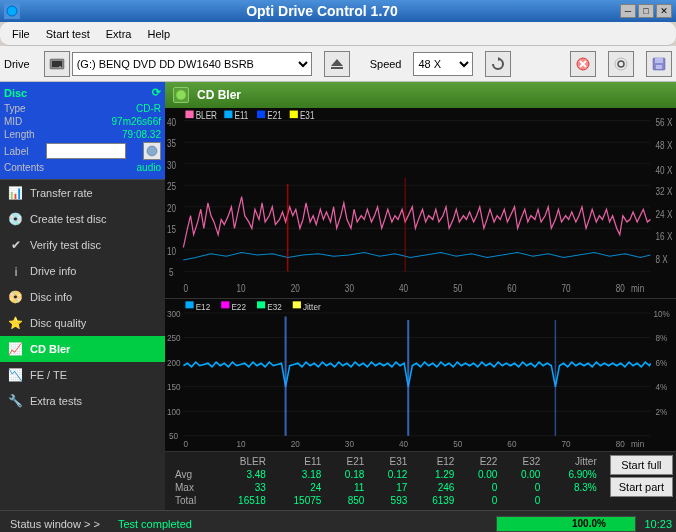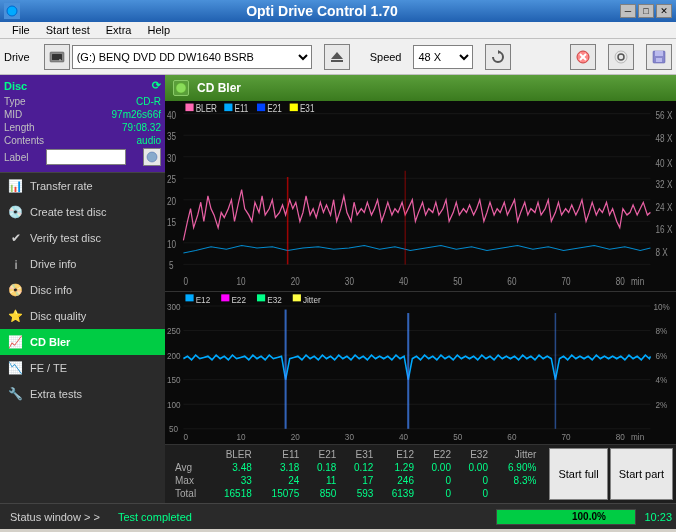--- a/index.html
+++ b/index.html
@@ -6,37 +6,37 @@
     body { font-family: 'Segoe UI', Tahoma, sans-serif; font-size: 11px; background: #d4d0c8; width: 676px; height: 532px; overflow: hidden; }
 
     
     .title-bar { background: linear-gradient(to bottom, #4a90d9, #2060b0); color: white; height: 22px; display: flex; align-items: center; justify-content: space-between; padding: 0 4px; }
     .title-bar-icon { width: 16px; height: 16px; background: #4a90d9; margin-right: 4px; display: flex; align-items: center; justify-content: center; }
     .title-bar-text { flex: 1; text-align: center; font-size: 14px; font-weight: bold; }
     .title-bar-controls { display: flex; gap: 2px; }
     .title-bar-btn { width: 16px; height: 14px; background: #c0c0c0; border: 1px solid #808080; font-size: 9px; display: flex; align-items: center; justify-content: center; cursor: pointer; color: #000; }
 
     
-    .menu-bar { background: #f0f0f0; height: 17px; display: flex; padding: 0 4px; border-bottom: 1px solid #c0c0c0; }
+    .menu-bar { background: #f0f0f0; height: 24px; display: flex; align-items: center; padding: 0 4px; border-bottom: 1px solid #c0c0c0; border-radius: 9px; }
     .menu-item { padding: 2px 8px; font-size: 11px; cursor: pointer; }
 
     
     .toolbar { background: #f0f0f0; height: 36px; display: flex; align-items: center; padding: 2px 4px; gap: 12px; border-bottom: 1px solid #c0c0c0; }
     .toolbar-label { font-size: 11px; margin-right: 2px; }
     .toolbar-drive-select { height: 24px; font-size: 11px; width: 240px; border: 1px solid #808080; background: white; }
     .toolbar-btn { width: 26px; height: 26px; background: #e8e8e8; border: 1px solid #808080; display: flex; align-items: center; justify-content: center; cursor: pointer; font-size: 14px; }
     .toolbar-speed-label { font-size: 11px; margin-left: 8px; }
     .toolbar-speed-select { height: 24px; font-size: 11px; width: 60px; border: 1px solid #808080; background: white; }
 
     
     .main { display: flex; height: calc(532px - 22px - 20px - 36px - 26px); }
 
     
     .sidebar { width: 165px; background: #2a2a2a; display: flex; flex-direction: column; }
-    .disc-section { background: #4c1d95; padding: 4px; border-bottom: 1px solid #444; }
+    .disc-section { background: #1d4ed8; padding: 4px; border-bottom: 1px solid #444; }
     .disc-header { display: flex; justify-content: space-between; align-items: center; color: #00ff88; font-weight: bold; font-size: 11px; margin-bottom: 4px; }
     .disc-row { display: flex; justify-content: space-between; font-size: 10px; margin-bottom: 2px; }
     .disc-label { color: #c0c0c0; }
     .disc-value { color: #00ff88; }
     .disc-label-input { display: flex; justify-content: space-between; align-items: center; }
     .label-input { width: 80px; height: 16px; background: white; border: 1px solid #808080; font-size: 10px; }
     .label-icon-btn { width: 18px; height: 18px; background: #e8e8e8; border: 1px solid #808080; cursor: pointer; display: flex; align-items: center; justify-content: center; }
 
     .sidebar-menu { display: flex; flex-direction: column; flex: 1; }
     .sidebar-item { display: flex; align-items: center; padding: 5px 8px; color: #d0d0d0; cursor: pointer; font-size: 11px; gap: 6px; }
@@ -63,21 +63,21 @@
 
     
     .chart-svg { width: 100%; height: 100%; }
 
     .charts-wrapper { flex: 1; display: flex; flex-direction: column; }
     .chart-top-section { flex: 5; background: #0a0a0a; position: relative; min-height: 140px; }
     .chart-bottom-section { flex: 4; background: #0a0a0a; position: relative; min-height: 120px; border-top: 1px solid #333; }
 
     .stats-and-buttons { display: flex; background: #1e1e1e; border-top: 1px solid #333; }
     .stats-table-area { flex: 1; padding: 2px 4px; }
-    .buttons-area { display: flex; flex-direction: row; gap: 2px; padding: 3px; justify-content: space-between; }
+    .buttons-area { display: flex; flex-direction: column; gap: 2px; padding: 3px; justify-content: flex-start; }
 
     .stats-table { color: #00ff88; font-size: 10px; width: 100%; }
     .stats-table th { color: #aaa; font-weight: normal; text-align: right; padding: 0 4px; font-size: 10px; }
     .stats-table td { text-align: right; padding: 0 4px; }
     .stats-table .row-label { color: #aaa; text-align: left; }
   </style>
 </head>
 <body>
 
 <div class="title-bar">
@@ -168,32 +168,32 @@
         <span class="disc-value">CD-R</span>
       </div>
       <div class="disc-row">
         <span class="disc-label">MID</span>
         <span class="disc-value">97m26s66f</span>
       </div>
       <div class="disc-row">
         <span class="disc-label">Length</span>
         <span class="disc-value">79:08.32</span>
       </div>
-      <div class="disc-row">
-        <span class="disc-label">Contents</span>
-        <span class="disc-value">audio</span>
-      </div>
       <div class="disc-row disc-label-input">
         <span class="disc-label">Label</span>
         <input class="label-input" type="text" value="" style="">
         <div class="label-icon-btn">
           <svg width="12" height="12" viewBox="0 0 12 12">
               <circle cx="6" cy="6" r="5" fill="#88aacc" stroke="#4466aa" stroke-width="0.5"></circle>
             </svg>
         </div>
+      </div>
+      <div class="disc-row">
+        <span class="disc-label">Contents</span>
+        <span class="disc-value">audio</span>
       </div>
     </div>
 
     <div class="sidebar-menu">
       <div class="sidebar-item">
         <span class="sidebar-item-icon">📊</span>
         <span>Transfer rate</span>
       </div>
       <div class="sidebar-item">
         <span class="sidebar-item-icon">💿</span>

